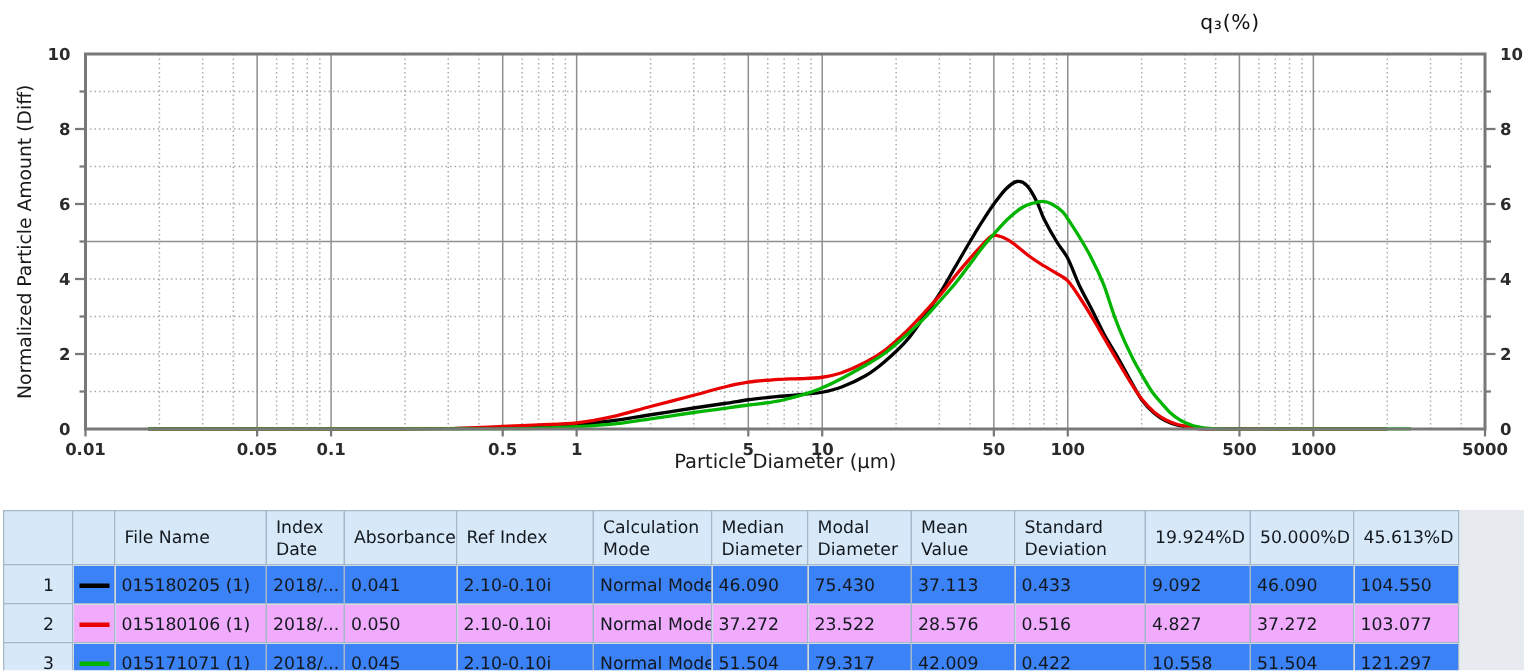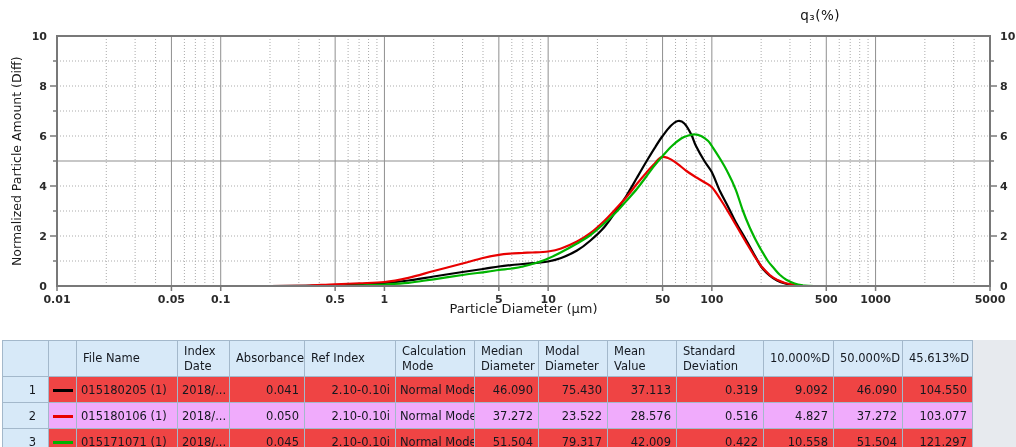--- a/index.html
+++ b/index.html
@@ -33,25 +33,25 @@
     position:absolute;left:973px;top:340px;width:43px;height:107px;
     background:#e7eaee;
   }
   table{border-collapse:collapse;table-layout:fixed;width:970px;
     font-size:11.5px;color:#14181f;}
   th,td{border:1px solid #a3b8cb;overflow:hidden;}
   thead th{
     height:33px;background:#d7e9f8;font-weight:normal;text-align:left;
     padding:1px 3px 1px 6px;line-height:1.25;vertical-align:middle;
   }
-  tbody td{height:23px;padding:1px 5px 1px 4px;white-space:nowrap;vertical-align:middle;background:#ef4444;}
+  tbody td{height:23px;padding:1px 5px 1px 4px;white-space:nowrap;vertical-align:middle;background:#3b82f6;}
   tbody td.num{background:#d7e9f8;text-align:right;padding-right:12px;}
   tbody td.swatch{text-align:center;padding:0;}
   tbody tr.alt td:not(.num){background:#f0abfc;}
-  td.al-right{text-align:right;}
+  td.al-right{}
   td.al-left{text-align:left;}
   .swatch-line{display:inline-block;width:20px;height:3px;vertical-align:middle;}
 </style>
 </head>
 <body>
 
 <div class="page">
 
   <div class="chart-region">
     <div class="q3-label">q₃(%)</div>
@@ -207,38 +207,38 @@
             <th></th>
             <th>File Name</th>
             <th>Index Date</th>
             <th>Absorbance</th>
             <th>Ref Index</th>
             <th>Calculation Mode</th>
             <th>Median Diameter</th>
             <th>Modal Diameter</th>
             <th>Mean Value</th>
             <th>Standard Deviation</th>
-            <th>10.000%D</th>
+            <th>19.924%D</th>
             <th>50.000%D</th>
             <th>45.613%D</th>
           </tr>
         </thead>
       <tbody id="table-body">
           <tr>
             <td class="num">1</td>
             <td class="swatch"><span class="swatch-line" style="background: rgb(0, 0, 0);"></span></td>
             <td class="al-left">015180205 (1)</td>
             <td class="al-left">2018/...</td>
             <td class="al-right">0.041</td>
             <td class="al-right">2.10-0.10i</td>
             <td class="al-left">Normal Mode</td>
             <td class="al-right">46.090</td>
             <td class="al-right">75.430</td>
             <td class="al-right">37.113</td>
-            <td class="al-right">0.319</td>
+            <td class="al-right">0.433</td>
             <td class="al-right">9.092</td>
             <td class="al-right">46.090</td>
             <td class="al-right">104.550</td>
           </tr>
           <tr class="alt">
             <td class="num">2</td>
             <td class="swatch"><span class="swatch-line" style="background: rgb(232, 0, 0);"></span></td>
             <td class="al-left">015180106 (1)</td>
             <td class="al-left">2018/...</td>
             <td class="al-right">0.050</td>

